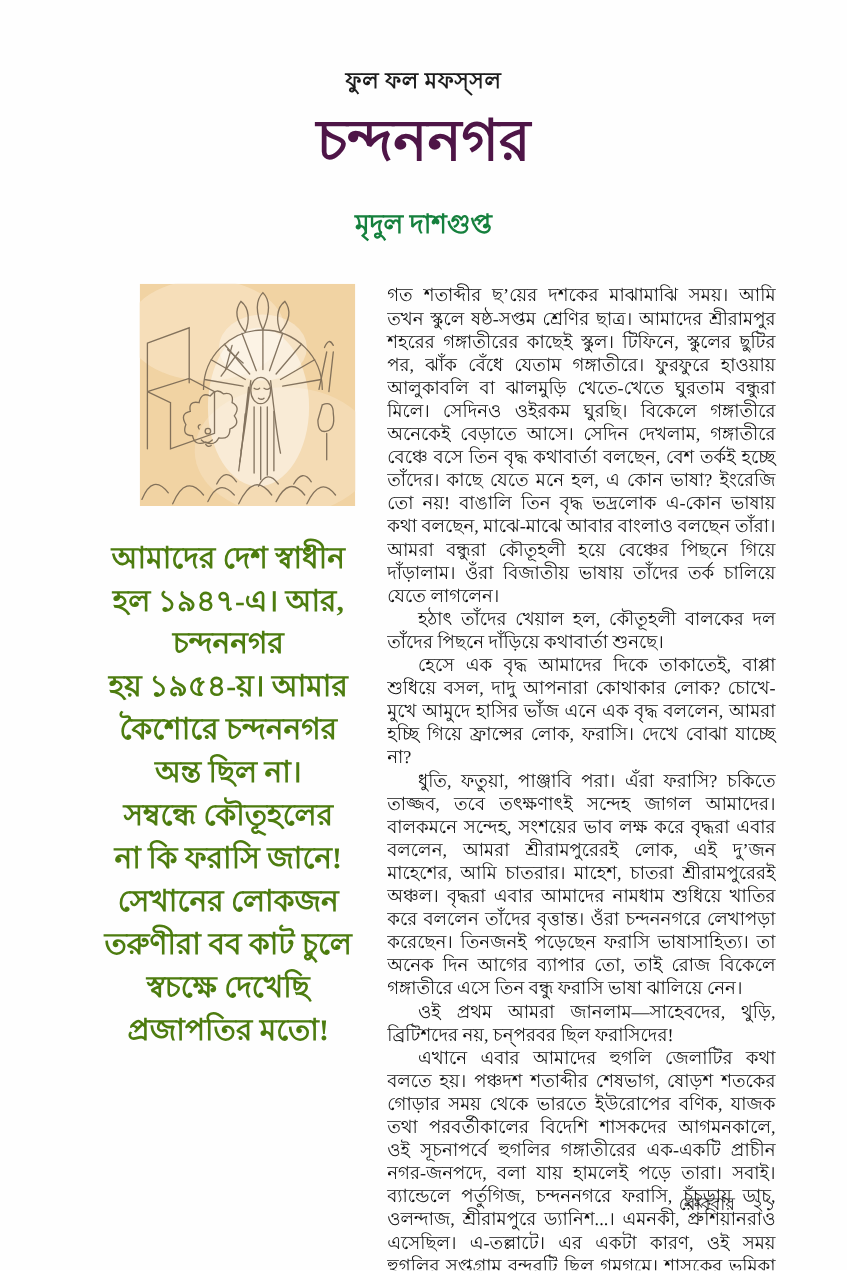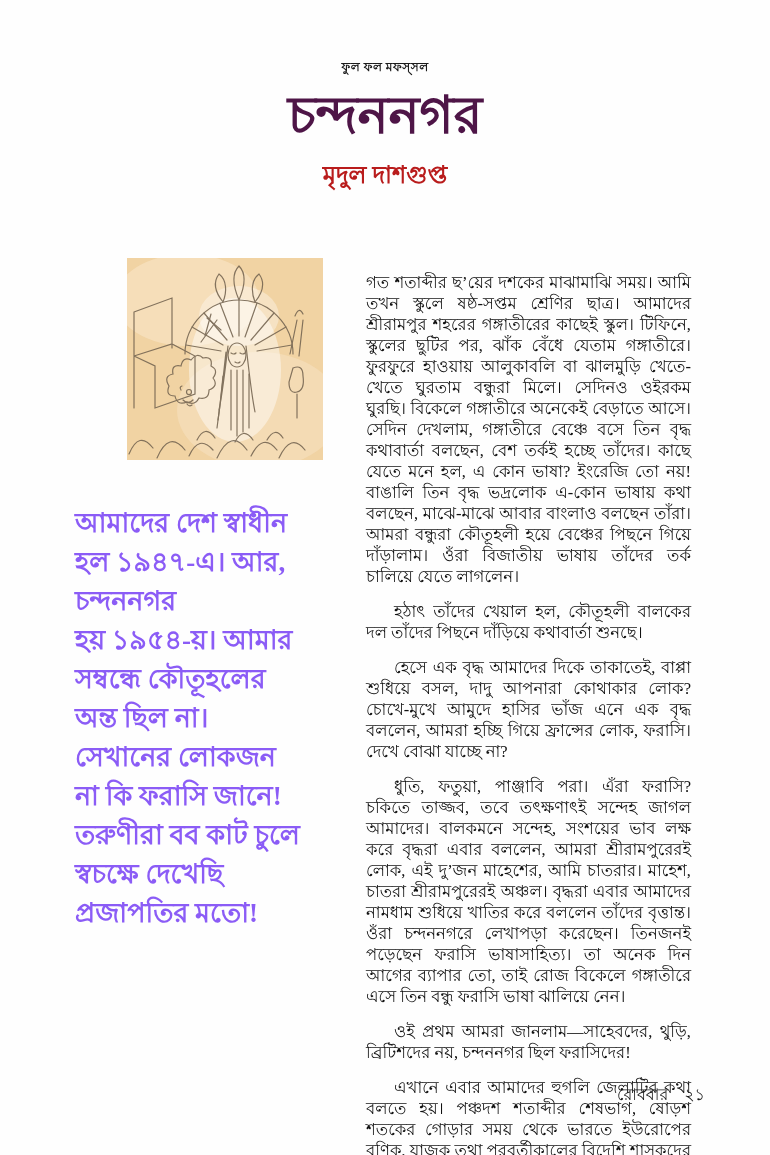--- a/index.html
+++ b/index.html
@@ -2,37 +2,37 @@
 <html><head>
 <meta charset="utf-8">
 <style>
   html,body { margin:0; padding:0; background:#ffffff; }
   .page {
     position:relative; width:770px; height:1155px; margin:0 auto;
     background:#fefefe; overflow:hidden;
     font-family:"Liberation Serif", serif; color:#111;
   }
   .masthead { position:absolute; top:58px; left:0; right:0; text-align:center; }
-  .section-label { font-size:12px; font-weight:bold; color:#1c1c1c; letter-spacing:.5px; }
+  .section-label { font-size:20px; font-weight:bold; color:#1c1c1c; letter-spacing:.5px; }
   .title { margin:8px 0 0 0; font-size:52px; line-height:1.15; font-weight:bold; color:#4e1547; }
-  .author { margin-top:10px; font-size:24px; font-weight:bold; color:#b91c1c; }
+  .author { margin-top:26px; font-size:24px; font-weight:bold; color:#15803d; }
 
   .content { position:absolute; top:258px; left:75px; width:630px; display:flex; gap:12px; }
   .left-col { flex:0 0 265px; width:265px; }
   .illus { margin-left:52px; width:196px; height:202px; }
   .illus svg { display:block; width:196px; height:202px; }
 
   .pullquote {
-    margin-top:44px; text-align:left; font-size:27px; line-height:39px;
-    font-weight:bold; color:#8b5cf6;
+    margin-top:28px; text-align:center; font-size:27px; line-height:39px;
+    font-weight:bold; color:#4d7c0f;
   }
   .pq-line { min-height:39px; }
 
   .body-col { flex:1 1 auto; font-size:16.5px; line-height:21px; text-align:justify; }
-  .para { margin:14px; text-indent:28px;font-family:Liberation Serif, serif; }
+  .para { margin:0; text-indent:28px;font-family:Liberation Serif, serif; }
   .para:first-child { text-indent:0; }
 
   .footer {
     position:absolute; right:65px; bottom:46px;
     font-size:16px; color:#1a1a1a; display:flex; gap:16px;
   }
 </style>
 </head>
 <body>
 
@@ -84,36 +84,37 @@
             <path d="M2 196 q10 -24 24 -6 M30 200 q12 -28 28 -8 M62 198 q10 -22 24 -6 M90 200 q14 -30 30 -8 M124 198 q12 -24 26 -6 M152 200 q12 -26 26 -8"></path>
             <path d="M70 182 q8 -16 18 -2 M108 184 q8 -16 18 -2 M140 182 q8 -14 16 -2"></path>
           </g>
         </svg>
       </div>
       <div class="pullquote">
           <div class="pq-line">আমাদের দেশ স্বাধীন</div>
           <div class="pq-line">হল ১৯৪৭-এ। আর,</div>
           <div class="pq-line">চন্দননগর</div>
           <div class="pq-line">হয় ১৯৫৪-য়। আমার</div>
+          <div class="pq-line">কৈশোরে চন্দননগর</div>
+          <div class="pq-line">অন্ত ছিল না।</div>
           <div class="pq-line">সম্বন্ধে কৌতূহলের</div>
-          <div class="pq-line">অন্ত ছিল না।</div>
+          <div class="pq-line">না কি ফরাসি জানে!</div>
           <div class="pq-line">সেখানের লোকজন</div>
-          <div class="pq-line">না কি ফরাসি জানে!</div>
           <div class="pq-line">তরুণীরা বব কাট চুলে</div>
           <div class="pq-line">স্বচক্ষে দেখেছি</div>
           <div class="pq-line">প্রজাপতির মতো!</div>
         </div>
     </div>
 
     <div class="body-col">
         <div class="para">গত শতাব্দীর ছ’য়ের দশকের মাঝামাঝি সময়। আমি তখন স্কুলে ষষ্ঠ-সপ্তম শ্রেণির ছাত্র। আমাদের শ্রীরামপুর শহরের গঙ্গাতীরের কাছেই স্কুল। টিফিনে, স্কুলের ছুটির পর, ঝাঁক বেঁধে যেতাম গঙ্গাতীরে। ফুরফুরে হাওয়ায় আলুকাবলি বা ঝালমুড়ি খেতে-খেতে ঘুরতাম বন্ধুরা মিলে। সেদিনও ওইরকম ঘুরছি। বিকেলে গঙ্গাতীরে অনেকেই বেড়াতে আসে। সেদিন দেখলাম, গঙ্গাতীরে বেঞ্চে বসে তিন বৃদ্ধ কথাবার্তা বলছেন, বেশ তর্কই হচ্ছে তাঁদের। কাছে যেতে মনে হল, এ কোন ভাষা? ইংরেজি তো নয়! বাঙালি তিন বৃদ্ধ ভদ্রলোক এ-কোন ভাষায় কথা বলছেন, মাঝে-মাঝে আবার বাংলাও বলছেন তাঁরা। আমরা বন্ধুরা কৌতূহলী হয়ে বেঞ্চের পিছনে গিয়ে দাঁড়ালাম। ওঁরা বিজাতীয় ভাষায় তাঁদের তর্ক চালিয়ে যেতে লাগলেন।</div>
         <div class="para">হঠাৎ তাঁদের খেয়াল হল, কৌতূহলী বালকের দল তাঁদের পিছনে দাঁড়িয়ে কথাবার্তা শুনছে।</div>
         <div class="para">হেসে এক বৃদ্ধ আমাদের দিকে তাকাতেই, বাপ্পা শুধিয়ে বসল, দাদু আপনারা কোথাকার লোক? চোখে-মুখে আমুদে হাসির ভাঁজ এনে এক বৃদ্ধ বললেন, আমরা হচ্ছি গিয়ে ফ্রান্সের লোক, ফরাসি। দেখে বোঝা যাচ্ছে না?</div>
         <div class="para">ধুতি, ফতুয়া, পাঞ্জাবি পরা। এঁরা ফরাসি? চকিতে তাজ্জব, তবে তৎক্ষণাৎই সন্দেহ জাগল আমাদের। বালকমনে সন্দেহ, সংশয়ের ভাব লক্ষ করে বৃদ্ধরা এবার বললেন, আমরা শ্রীরামপুরেরই লোক, এই দু’জন মাহেশের, আমি চাতরার। মাহেশ, চাতরা শ্রীরামপুরেরই অঞ্চল। বৃদ্ধরা এবার আমাদের নামধাম শুধিয়ে খাতির করে বললেন তাঁদের বৃত্তান্ত। ওঁরা চন্দননগরে লেখাপড়া করেছেন। তিনজনই পড়েছেন ফরাসি ভাষাসাহিত্য। তা অনেক দিন আগের ব্যাপার তো, তাই রোজ বিকেলে গঙ্গাতীরে এসে তিন বন্ধু ফরাসি ভাষা ঝালিয়ে নেন।</div>
-        <div class="para">ওই প্রথম আমরা জানলাম—সাহেবদের, থুড়ি, ব্রিটিশদের নয়, চন্দননগর ছিল ফরাসিদের!</div>
+        <div class="para">ওই প্রথম আমরা জানলাম—সাহেবদের, থুড়ি, ব্রিটিশদের নয়, চন্পরবর ছিল ফরাসিদের!</div>
         <div class="para">এখানে এবার আমাদের হুগলি জেলাটির কথা বলতে হয়। পঞ্চদশ শতাব্দীর শেষভাগ, ষোড়শ শতকের গোড়ার সময় থেকে ভারতে ইউরোপের বণিক, যাজক তথা পরবর্তীকালের বিদেশি শাসকদের আগমনকালে, ওই সূচনাপর্বে হুগলির গঙ্গাতীরের এক-একটি প্রাচীন নগর-জনপদে, বলা যায় হামলেই পড়ে তারা। সবাই। ব্যান্ডেলে পর্তুগিজ, চন্দননগরে ফরাসি, চুঁচুড়ায় ডাচ, ওলন্দাজ, শ্রীরামপুরে ড্যানিশ...। এমনকী, প্রুশিয়ানরাও এসেছিল। এ-তল্লাটে। এর একটা কারণ, ওই সময় হুগলির সপ্তগ্রাম বন্দরটি ছিল গমগমে। শাসকের ভূমিকা নিতে হুগলিতে আসা পর্তুগিজ, ডাচ, ওলন্দাজ, জার্মানরা সুবিধা করতে না-পারলেও তামিলনাড়ুর পুদুচেরি (পণ্ডিচেরি) আর হুগলির চন্দননগরে ফরাসিরা উপনিবেশ গড়ে ফেলে। শ্রীরামপুরও সে-সময় ছিল ডেনমার্কের কলোনি, ব্রিটিশরা কলকাতায় শক্তপোক্তভাবে বসতে, বারাকপুরে কামান বসিয়ে ওপারে শ্রীরামপুরে ড্যানিশ গভর্নরকে ভয় দেখিয়ে এ-নগরটি দখল করে নেয়। ড্যানিশরা তাদের রাজার নামে শ্রীরামপুরের নাম দিয়েছিল ‘ফ্রেডরিকনগর’। বাস্তিল দুর্গ পতনে ফ্রান্সে গণতন্ত্র কায়েম হয়ে গিয়েছিল, তাই রাজা-রানির নামে নয়, চন্দননগরকে সেই সেকাল থেকে গত পাঁচের দশকেও মাঝেমধ্যে ডাকা হত ‘ফরাসডাঙা’। তাঁতবস্ত্রে ফরাসডাঙার ধুতি—তারও ভারি কদর ছিল বাংলা সাদা-কালো ছায়াছবির এই সেদিনের যুগ পর্যন্ত!</div>
       </div>
 
   </div>
 
   <div class="footer">
     <span>রোববার</span>
     <span>২১</span>
   </div>
 

